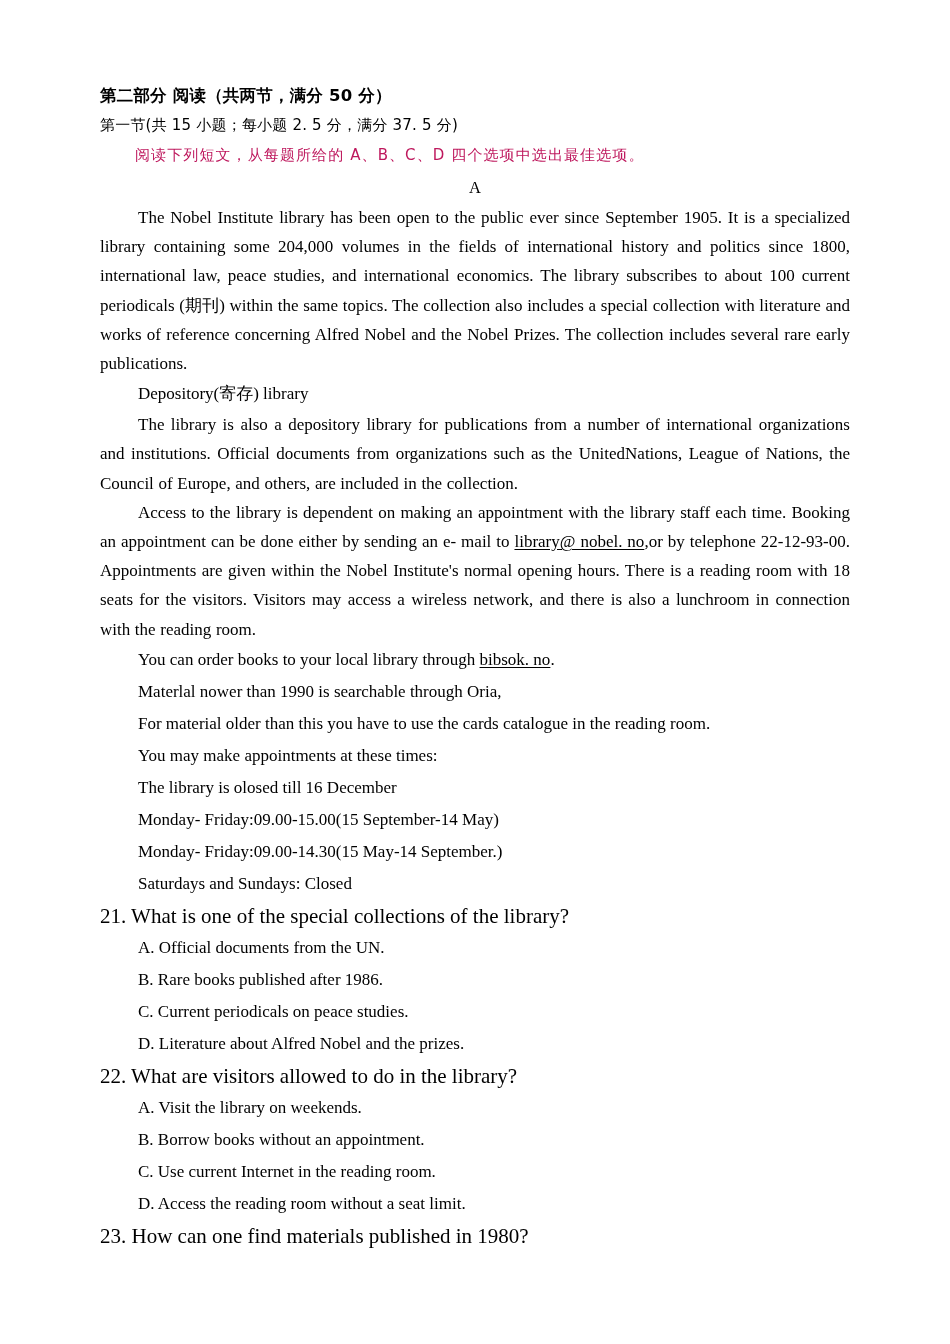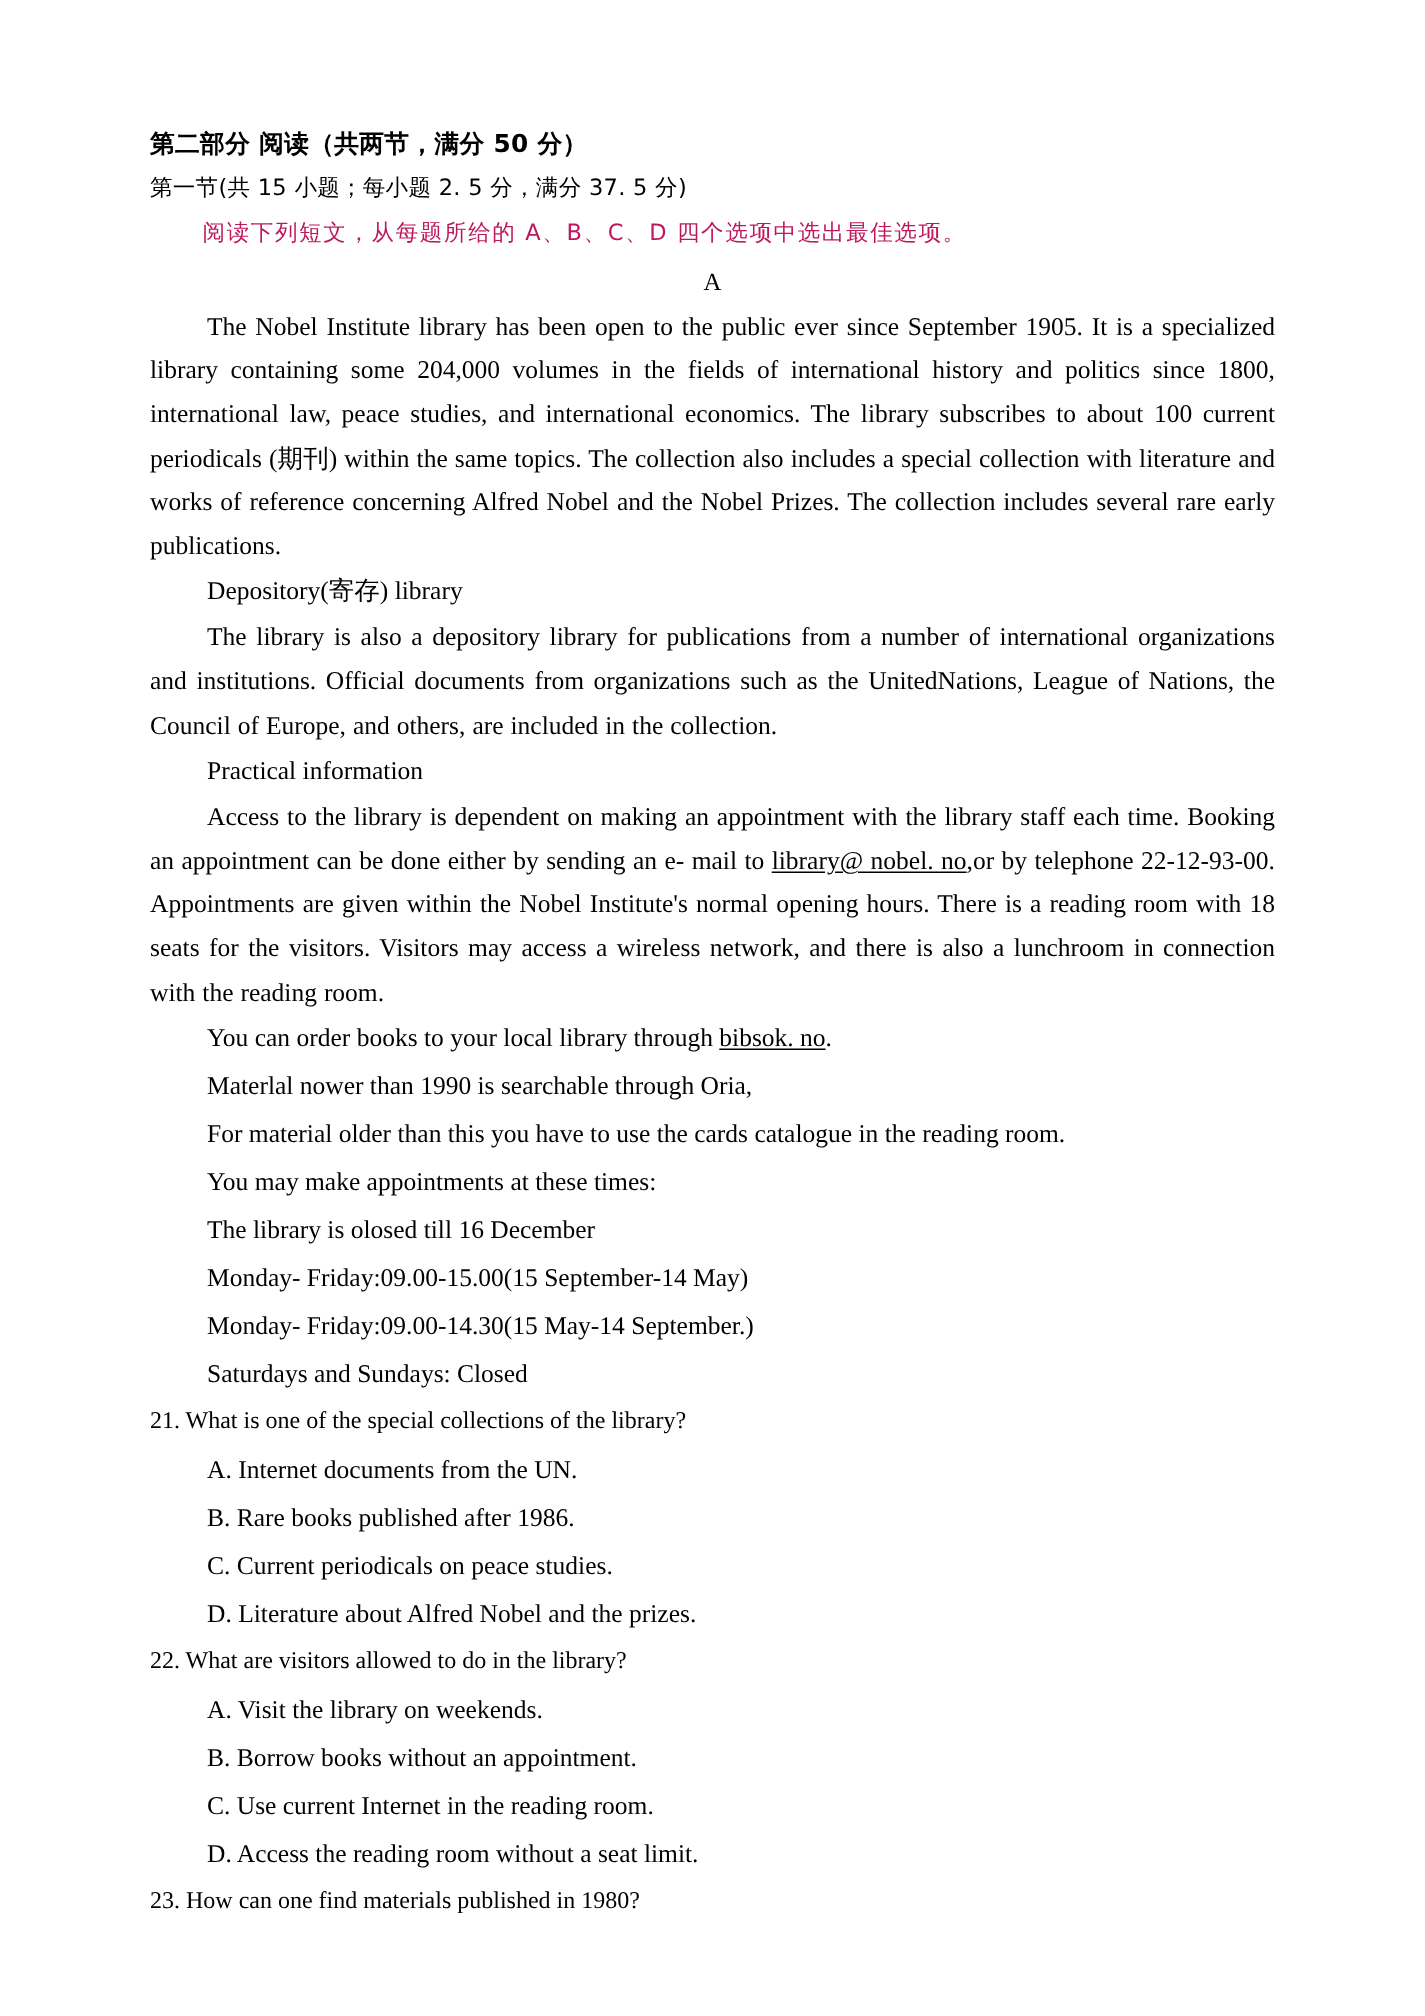--- a/index.html
+++ b/index.html
@@ -77,21 +77,21 @@
   p.line {
     margin: 0;
     font-size: 17px;
     line-height: 32px;
     text-indent: 38px;
   }
 
   
   p.question {
     margin: 0;
-    font-size: 16px;
+    font-size: 21px;
     line-height: 32px;
     text-indent: 0;
   }
   p.option {
     margin: 0;
     font-size: 17px;
     line-height: 32px;
     text-indent: 38px;
   }
 
@@ -117,36 +117,35 @@
     <div class="sub-title cn">第一节(共 15 小题；每小题 2. 5 分，满分 37. 5 分)</div>
     <div class="instruction cn">阅读下列短文，从每题所给的 A、B、C、D 四个选项中选出最佳选项。</div>
     <div class="passage-label">A</div>
 
     <p class="para">The Nobel Institute library has been open to the public ever since September 1905. It is a specialized library containing some 204,000 volumes in the fields of international history and politics since 1800, international law, peace studies, and international economics. The library subscribes to about 100 current periodicals (期刊) within the same topics. The collection also includes a special collection with literature and works of reference concerning Alfred Nobel and the Nobel Prizes. The collection includes several rare early publications.</p>
 
     <p class="sub-head">Depository(寄存) library</p>
 
     <p class="para">The library is also a depository library for publications from a number of international organizations and institutions. Official documents from organizations such as the UnitedNations, League of Nations, the Council of Europe, and others, are included in the collection.</p>
 
-    <p class="sub-head">Practical information</p>
 
     <p class="para"><span>Access to the library is dependent on making an appointment with the library staff each time. Booking an appointment can be done either by sending an e- mail to </span><u class="link">library@ nobel. no</u><span>,or by telephone 22-12-93-00. Appointments are given within the Nobel Institute's normal opening hours. There is a reading room with 18 seats for the visitors. Visitors may access a wireless network, and there is also a lunchroom in connection with the reading room.</span></p>
 
     <p class="line"><span>You can order books to your local library through </span><u class="link">bibsok. no</u><span>.</span></p>
 
     <p class="line">Materlal nower than 1990 is searchable through Oria,</p>
     <p class="line">For material older than this you have to use the cards catalogue in the reading room.</p>
     <p class="line">You may make appointments at these times:</p>
     <p class="line">The library is olosed till 16 December</p>
     <p class="line">Monday- Friday:09.00-15.00(15 September-14 May)</p>
     <p class="line">Monday- Friday:09.00-14.30(15 May-14 September.)</p>
     <p class="line">Saturdays and Sundays: Closed</p>
 
     <p class="question">21. What is one of the special collections of the library?</p>
-    <p class="option">A. Internet documents from the UN.</p>
+    <p class="option">A. Official documents from the UN.</p>
     <p class="option">B. Rare books published after 1986.</p>
     <p class="option">C. Current periodicals on peace studies.</p>
     <p class="option">D. Literature about Alfred Nobel and the prizes.</p>
 
     <p class="question">22. What are visitors allowed to do in the library?</p>
     <p class="option">A. Visit the library on weekends.</p>
     <p class="option">B. Borrow books without an appointment.</p>
     <p class="option">C. Use current Internet in the reading room.</p>
     <p class="option">D. Access the reading room without a seat limit.</p>
 

